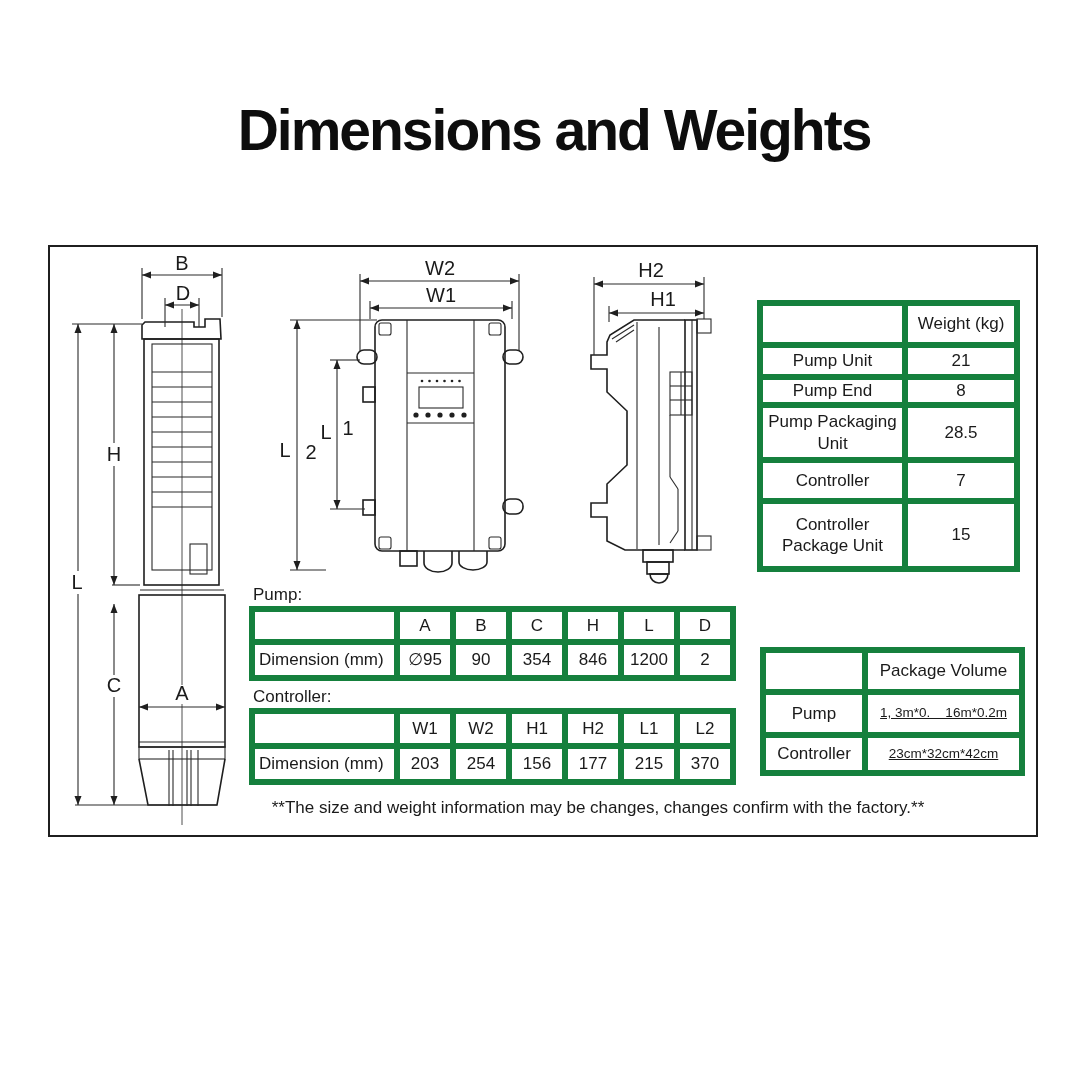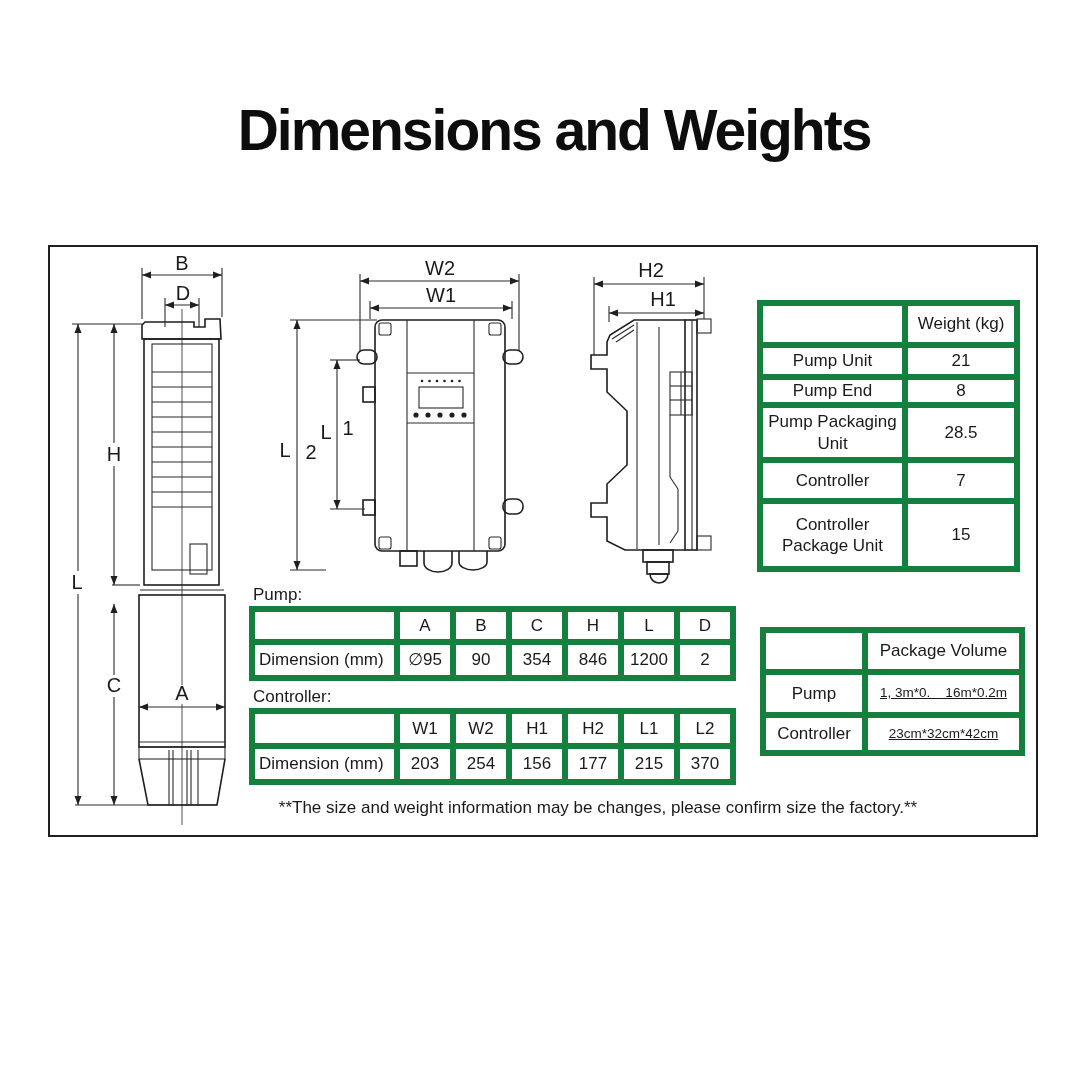--- a/index.html
+++ b/index.html
@@ -309,37 +309,37 @@
           <td>203</td>
           <td>254</td>
           <td>156</td>
           <td>177</td>
           <td>215</td>
           <td>370</td>
         </tr>
       </tbody>
     </table>
 
-    <table class="tbl pkg" style="left:710px;top:380px;width:259px">
+    <table class="tbl pkg" style="left:710px;top:400px;width:259px">
       <colgroup>
           <col style="width:102px">
           <col style="width:157px">
         </colgroup>
       <tbody>
         <tr style="height:42px">
           <td></td>
           <td>Package Volume</td>
         </tr>
         <tr style="height:43px">
           <td>Pump</td>
           <td class="val">1, 3m*0.&nbsp;&nbsp;&nbsp;&nbsp;16m*0.2m</td>
         </tr>
         <tr style="height:38px">
           <td>Controller</td>
           <td class="val">23cm*32cm*42cm</td>
         </tr>
       </tbody>
     </table>
 
-    <div class="footnote">**The size and weight information may be changes, please confirm size the factory.**</div>
+    <div class="footnote">**The size and weight information may be changes, changes confirm with the factory.**</div>
 
   </div>
 </div>
 
 </body></html>

